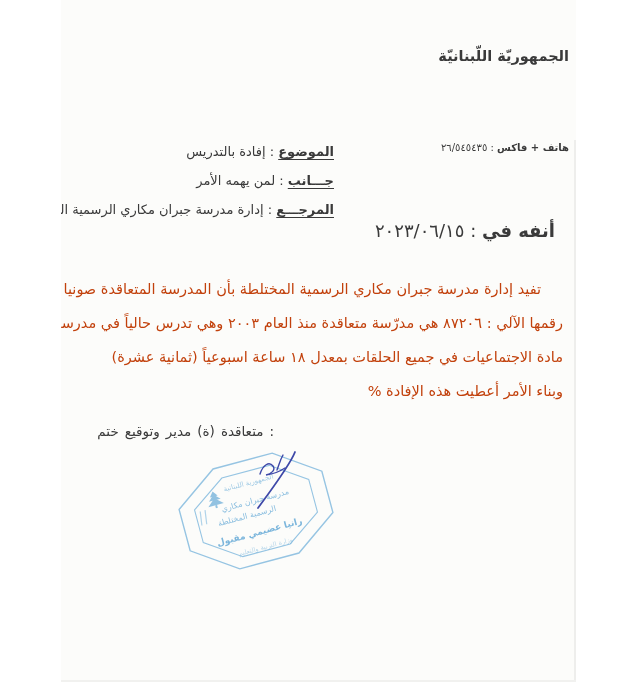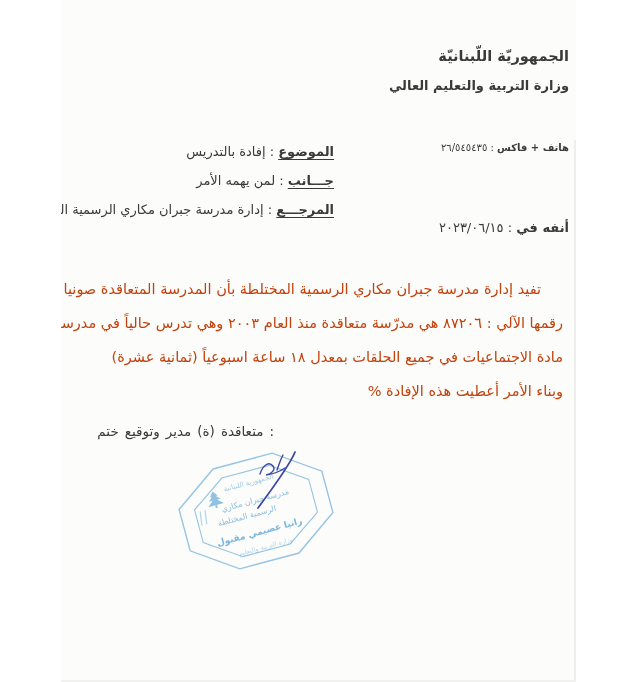--- a/index.html
+++ b/index.html
@@ -11,21 +11,21 @@
   }
   .edge-r { position:absolute; right:0; top:140px; bottom:0; width:2px; background:#eeeeec; }
   .edge-b { position:absolute; left:0; right:0; bottom:0; height:2px; background:#f1f1ef; }
 
   .hdr { position:absolute; top:48px; right:7px; text-align:right; font-weight:bold; }
   .hdr .h1 { font-size:14.5px; margin-bottom:14px; }
   .hdr .h2 { font-size:13px; margin-bottom:8px; }
   .hdr .h3 { font-size:13px; }
 
   .phone { position:absolute; top:142px; right:7px; font-size:10px; }
-  .date  { position:absolute; top:220px; right:7px; font-size:13px; }
+  .date  { position:absolute; top:220px; right:21px; font-size:18px; }
   .lbl   { font-weight:bold; }
   .u     { text-decoration:underline; text-underline-offset:3px; }
 
   .meta { position:absolute; top:142px; right:242px; text-align:right; font-size:13px; }
   .meta .row { margin-bottom:9px; line-height:20px; white-space:nowrap; }
 
   .body { position:absolute; top:272px; right:13px; left:10px; font-size:14.5px; color:#c2410c; }
   .body .ln { line-height:34px; text-align:right; white-space:nowrap; }
   .body .ln1 { padding-right:22px; }
 
@@ -41,21 +41,20 @@
 </head>
 <body>
 
 <div class="page">
 
   <div class="edge-r"></div>
   <div class="edge-b"></div>
 
   <div class="hdr">
     <div class="h1">الجمهوريّة اللّبنانيّة</div>
-    <div class="h2">وزارة التربية والتعليم العالي</div>
   </div>
 
   <div class="phone">
     <span class="lbl">هاتف + فاكس</span><span> : </span><span>٢٦/٥٤٥٤٣٥</span>
   </div>
 
   <div class="meta">
     <div class="row">
       <span class="lbl u">الموضوع</span><span> : </span><span>إفادة بالتدريس</span>
     </div>

